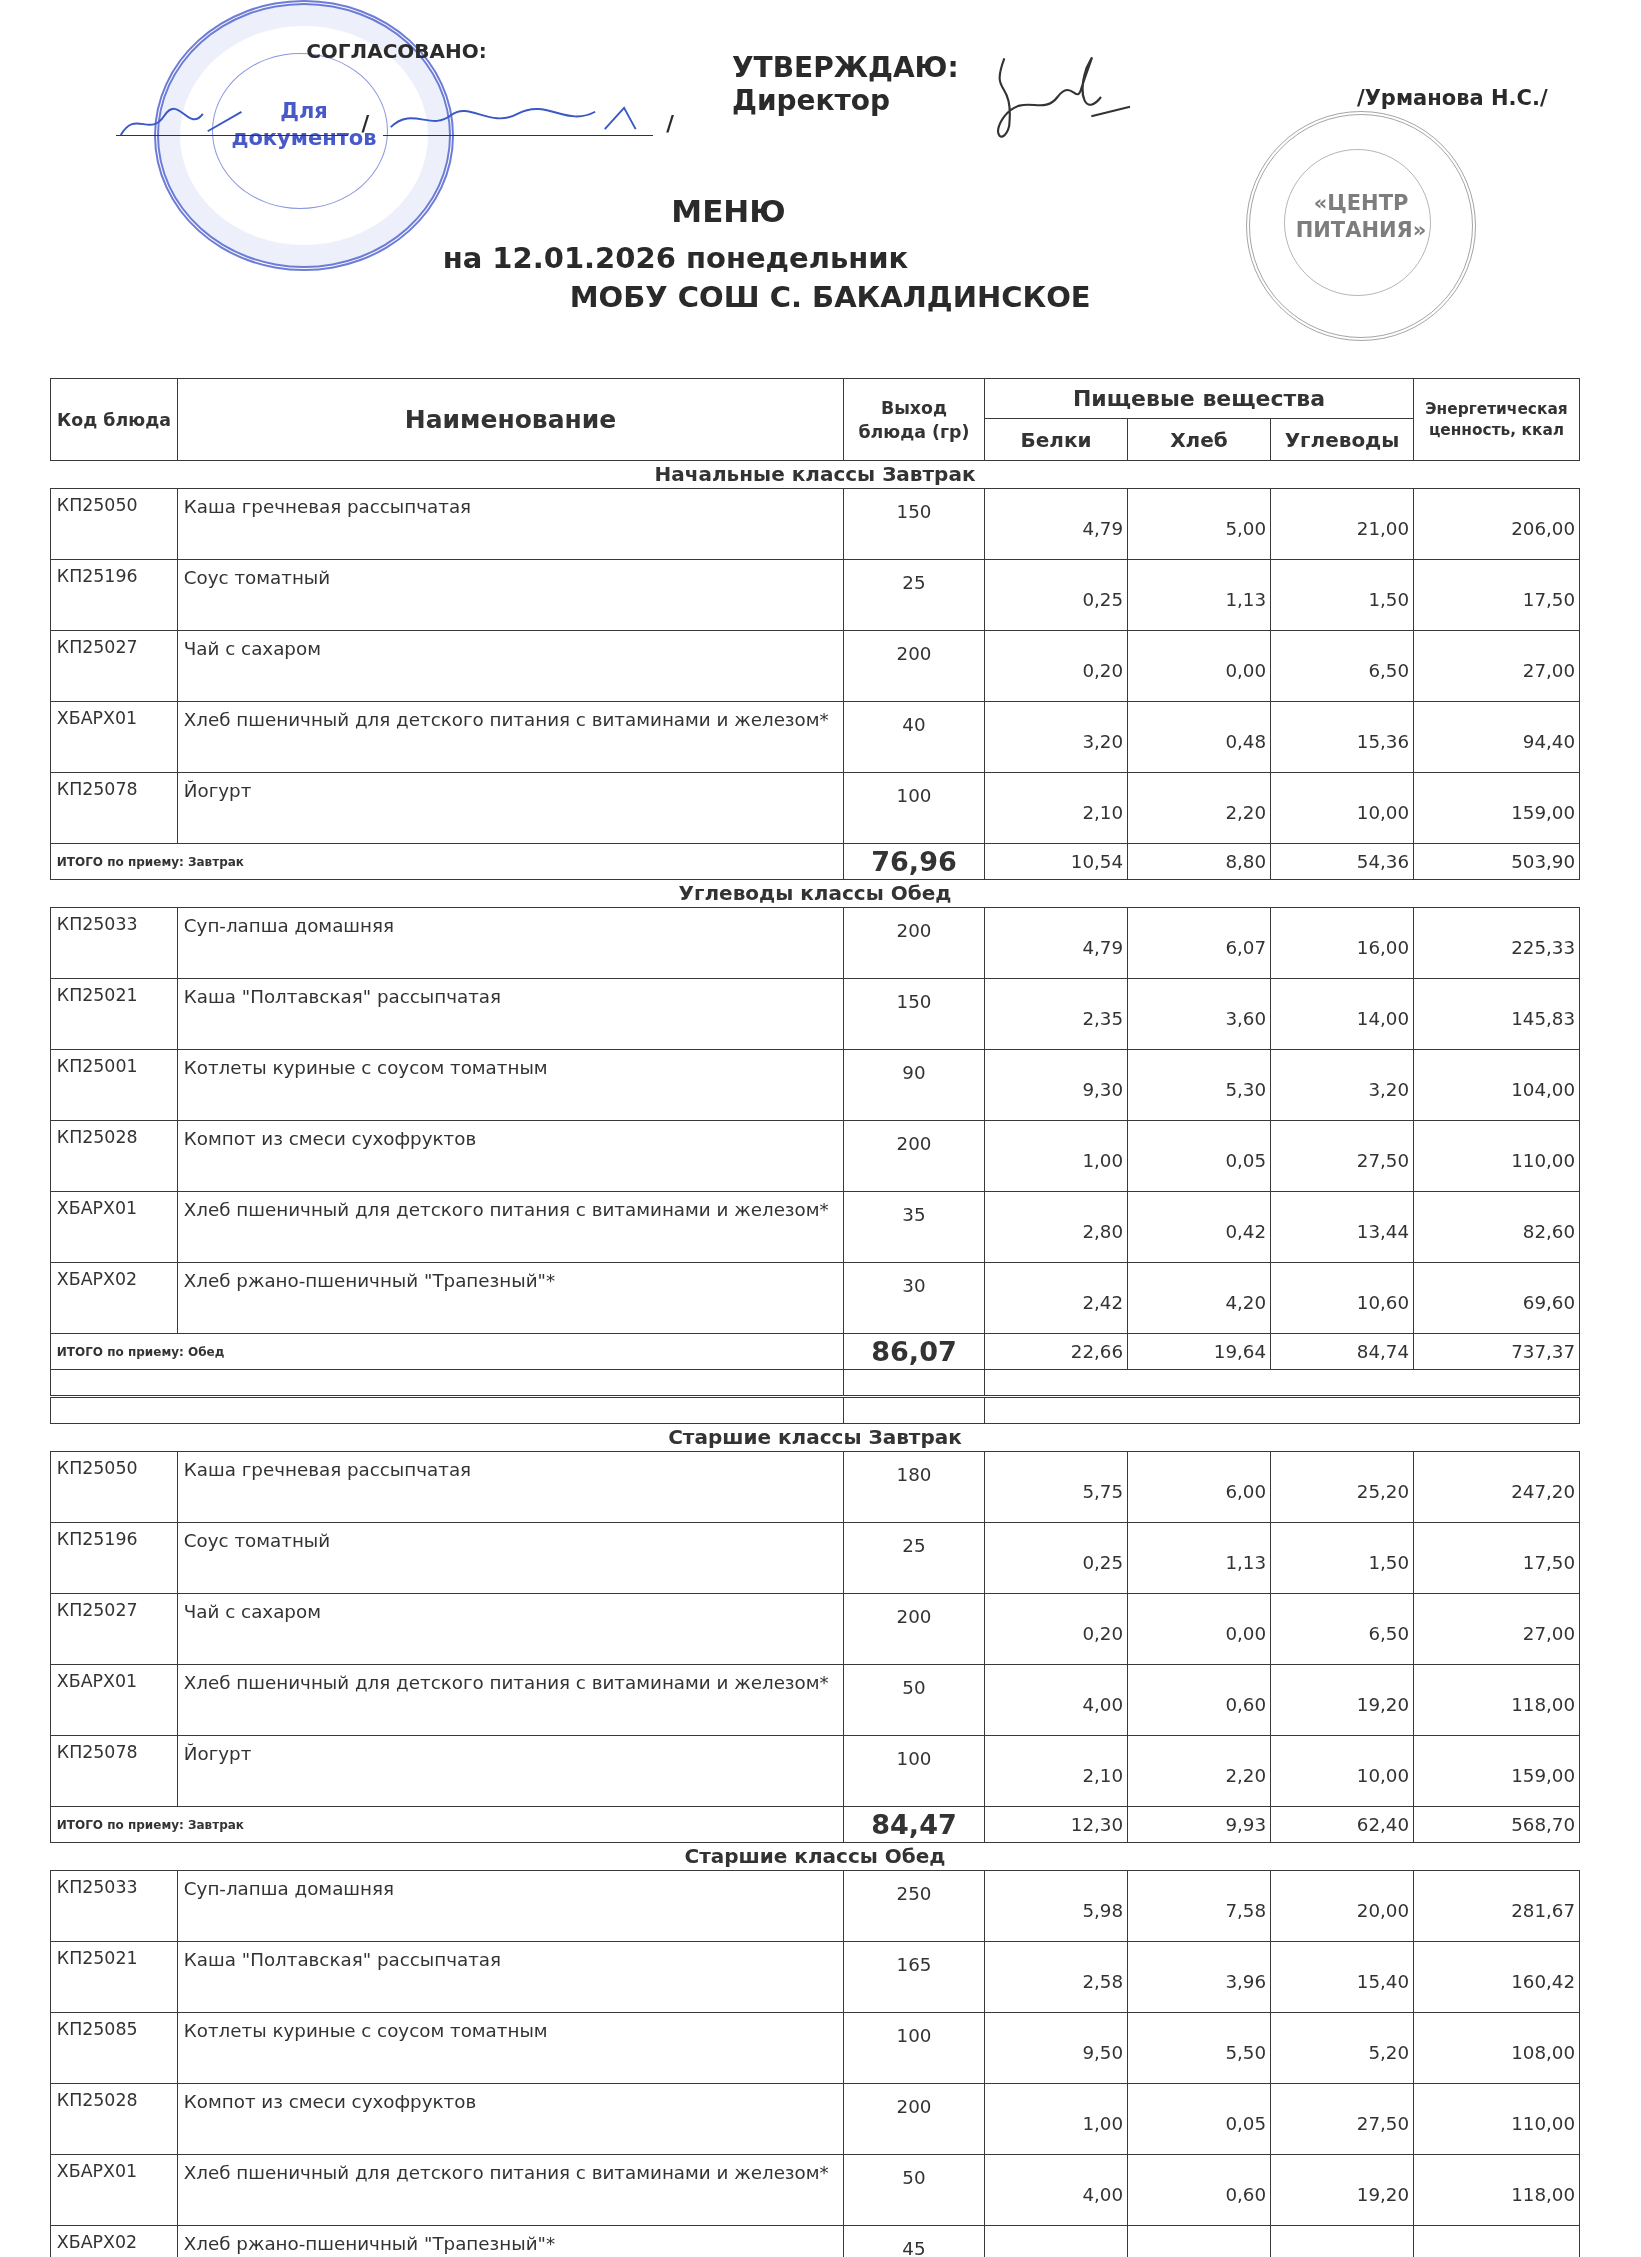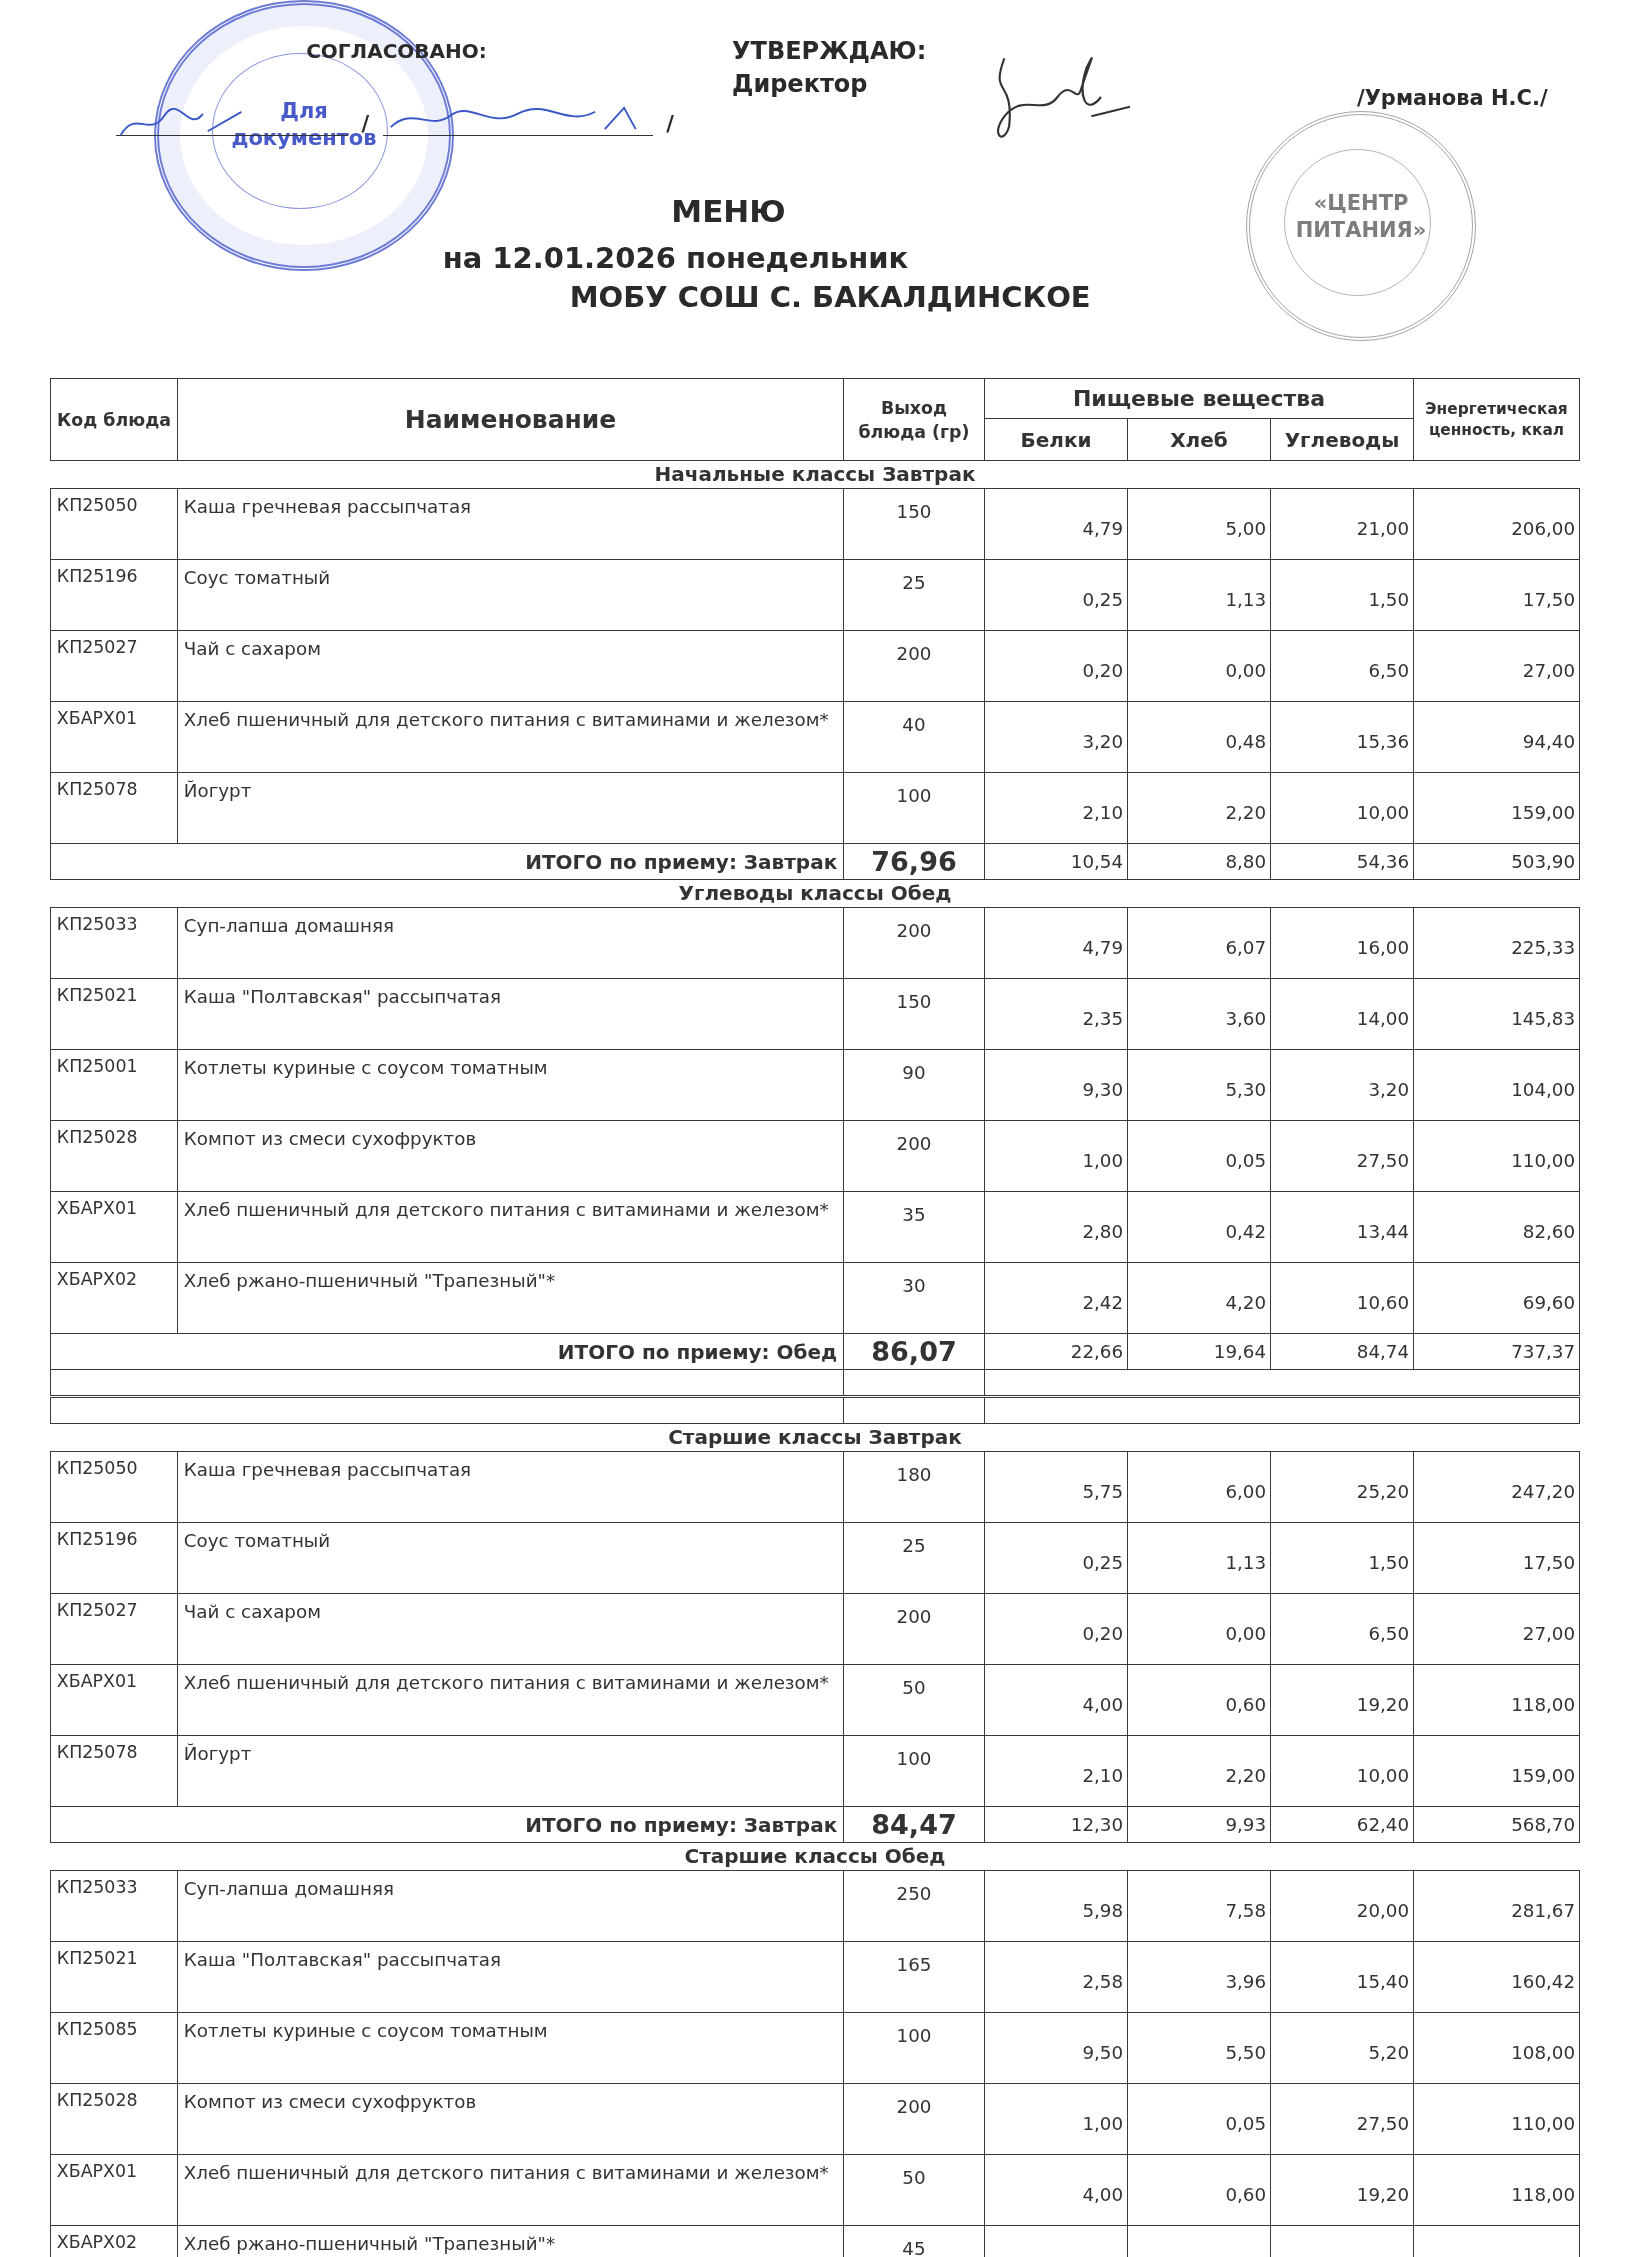--- a/index.html
+++ b/index.html
@@ -10,21 +10,21 @@
   .approval-left {
     position: absolute; left: 97px; top: 35px; width: 599px;
     text-align: center; font-weight: bold; font-size: 20px; line-height: 33px; color: #2b2b2b;
   }
   .sign-line-left {
     position: absolute; top: 106px; left: 116px; font-size: 21px; font-weight: bold;
     display: flex; align-items: flex-end; gap: 13.5px;
   }
   .sign-line-left .line { display: inline-block; border-bottom: 1.9px solid #333; height: 29px; }
   .approval-right {
-    position: absolute; left: 732px; top: 35px; font-weight: bold; font-size: 24px; line-height: 33px;
+    position: absolute; left: 732px; top: 51px; font-weight: bold; font-size: 28px; line-height: 33px;
   }
   .approver-name {
     position: absolute; left: 1357px; top: 68px; font-weight: bold; font-size: 21px; margin-top: 18px;
   }
   .signature-right {
     position: absolute; left: 985px; top: 39px; width: 232px; height: 116px;
   }
   .stamp { position: absolute; border-radius: 50%; }
   .stamp-blue {
     left: 154px; top: 0px; width: 290px; height: 261px;
@@ -73,21 +73,21 @@
   tr.section td {
     border-left: none; border-right: none; text-align: center; font-weight: bold;
     font-size: 20px; height: 27px; padding: 0; line-height: 25px;
   }
   tr.dish td { height: 58px; vertical-align: top; padding-top: 5.8px; }
   tr.dish td.code { font-size: 17.4px; }
   tr.dish td.num { text-align: right; vertical-align: middle; padding-top: 9.7px; padding-right: 3.9px; }
   tr.dish td.yield { text-align: center; vertical-align: top; padding-top: 12px; }
   tr.dish td.name { line-height: 23px; }
   tr.total td { height: 35px; font-weight: normal; }
-  tr.total td.label { font-weight: bold; font-size: 20px; text-align: right; }
+  tr.total td.label { font-weight: bold; font-size: 12px; }
   tr.total td.yield { font-weight: bold; text-align: center; font-size: 27px; }
   tr.total td.num { text-align: right; padding-right: 3.9px; }
   tr.blank td { height: 25px; }
   tr.blank.double td { border-top: 3.9px double #3a3a3a; }
 </style>
 </head>
 <body>
 
 <div class="stamp stamp-blue">
   <div class="inner"></div>

